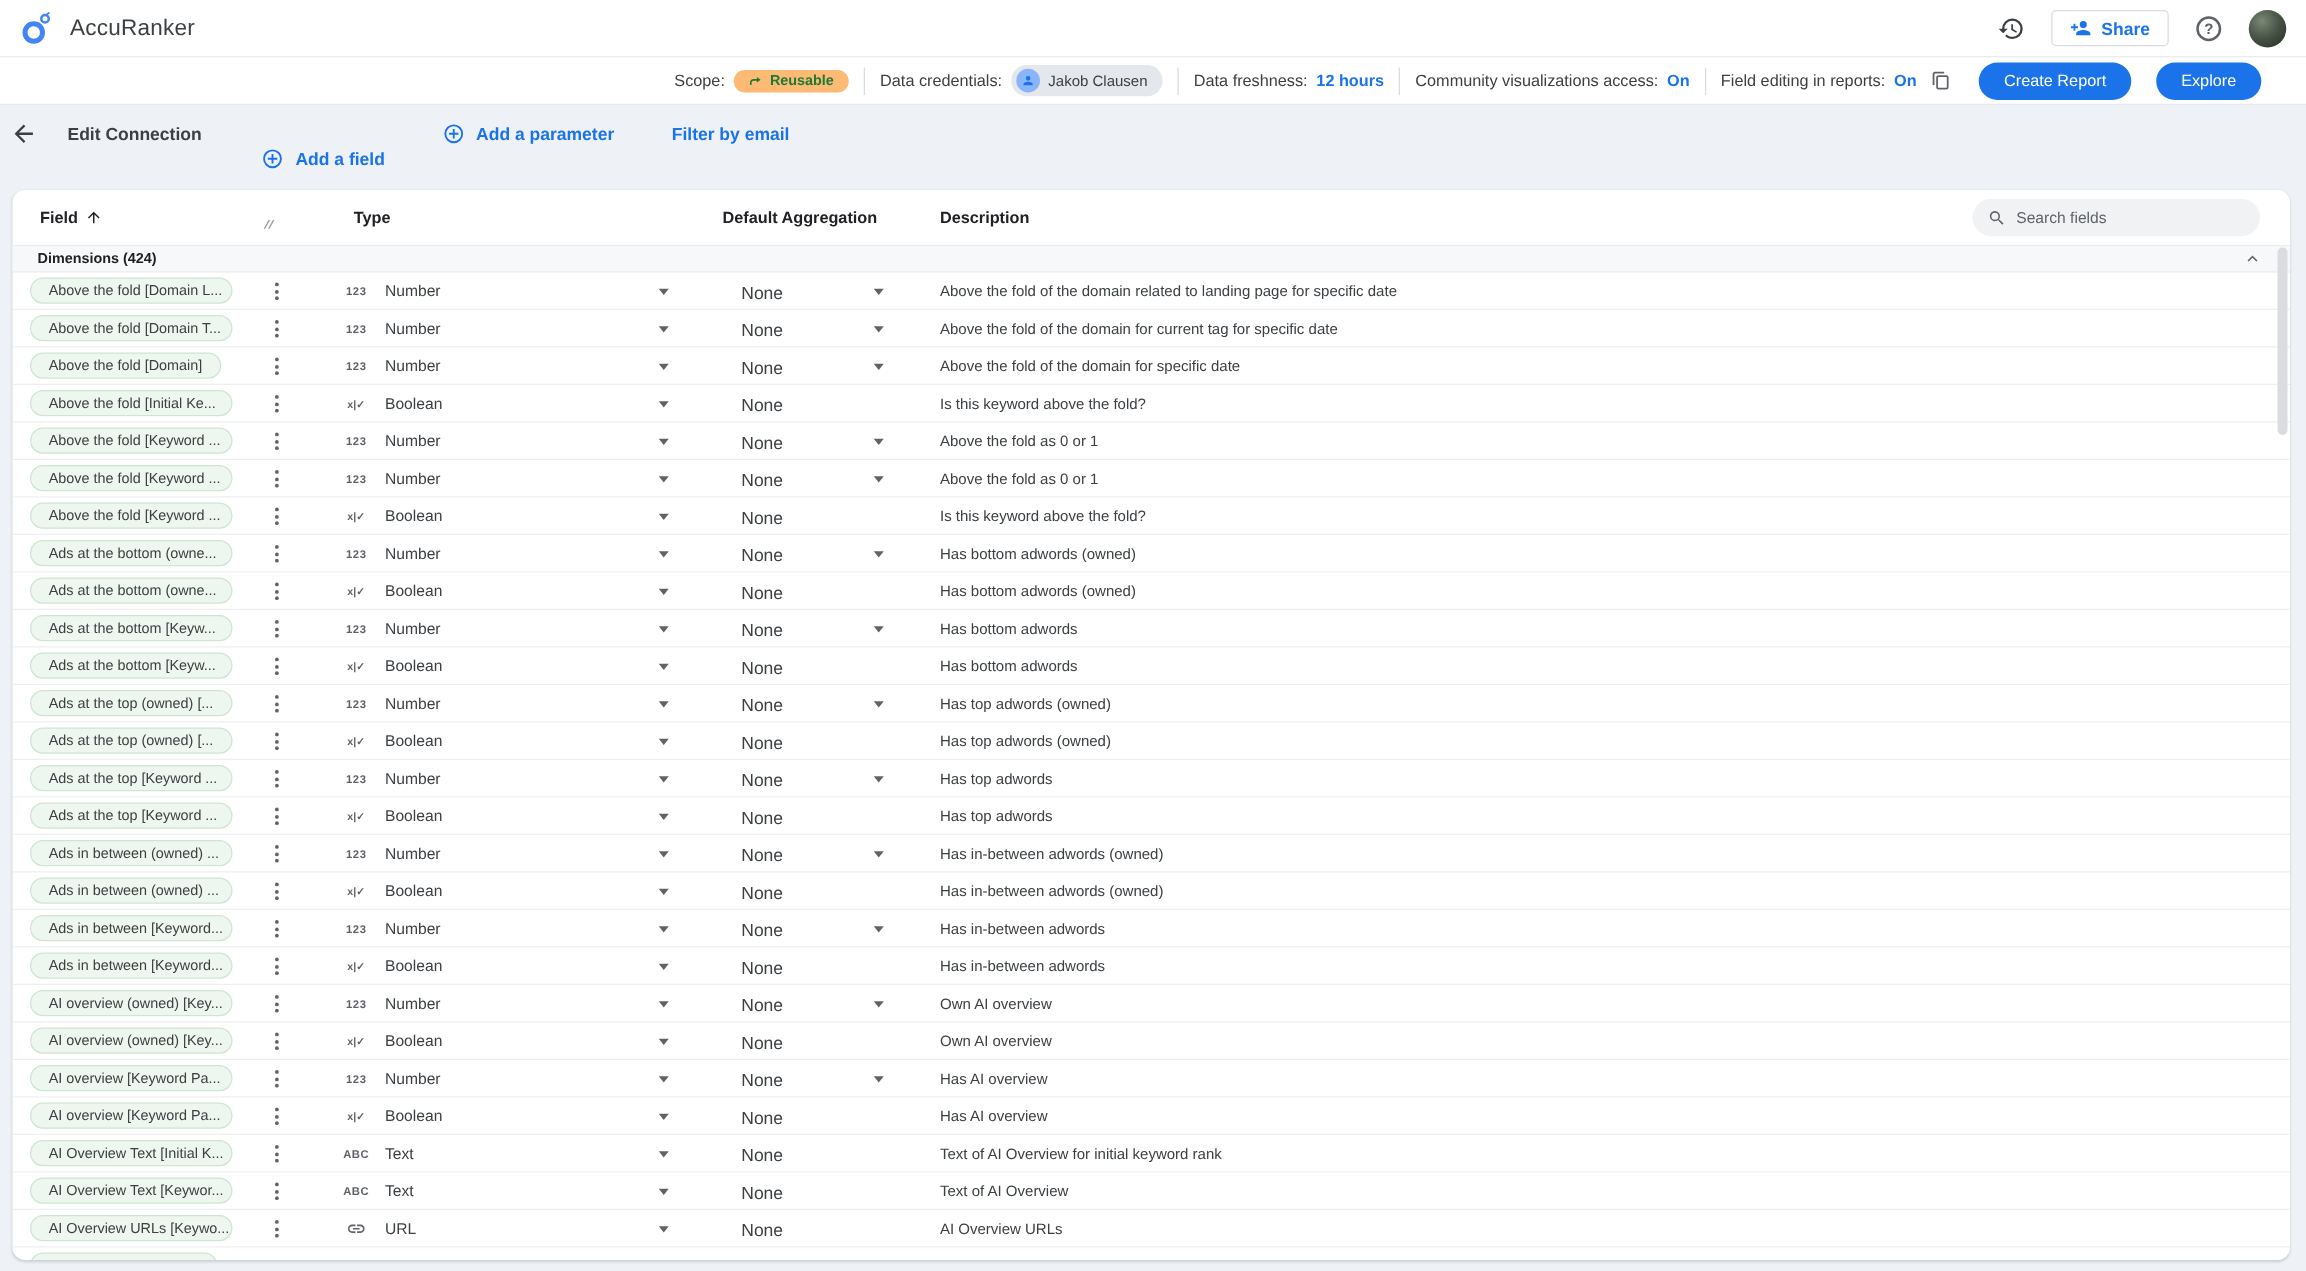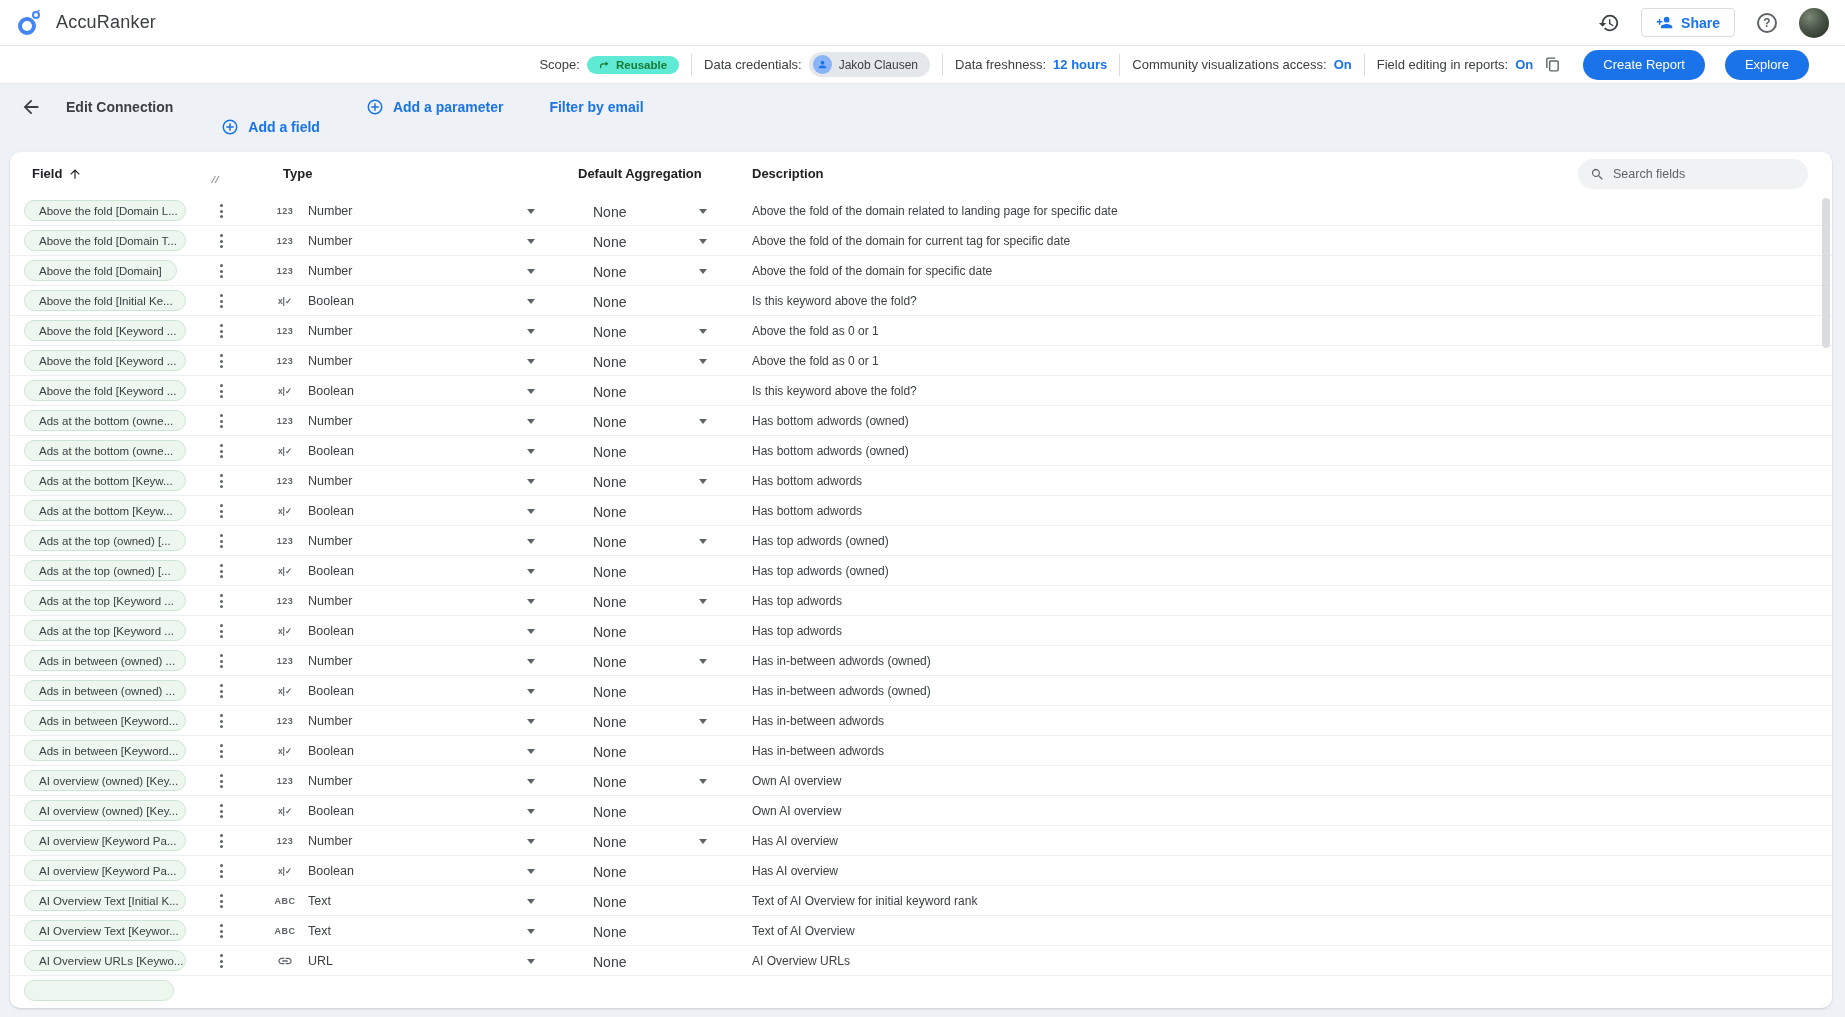--- a/index.html
+++ b/index.html
@@ -41,21 +41,21 @@
   .settingsbar {
     position:absolute; top:46px; left:0; right:0; height:38px;
     background:#fff; border-bottom:1px solid #e8eaed;
     display:flex; align-items:center; justify-content:flex-end;
     padding-right:36px; gap:12px; font-size:13px; color:#3c4043; white-space:nowrap;
   }
   .vdiv { width:1px; height:22px; background:#dadce0; }
   .blue-val { color:#1a73e8; font-weight:700; }
   .pill-green {
     display:inline-flex; align-items:flex-end; gap:5px;
-    background:#5eead4; color:#1d7a35; border-radius:12px;
+    background:#fdba74; color:#1d7a35; border-radius:12px;
     padding:3px 12px; font-size:11.5px; font-weight:700;
   }
   .pill-gray {
     display:inline-flex; align-items:center; gap:7px;
     background:#e4e7eb; color:#3c4043; border-radius:13px;
     padding:3px 12px 3px 4px; font-size:12px;
   }
   .person-badge {
     width:19px; height:19px; border-radius:50%; background:#8ab4f8;
     display:flex; align-items:center; justify-content:center;
@@ -64,21 +64,21 @@
   .btn-primary {
     display:inline-flex; align-items:center; justify-content:center;
     background:#1a73e8; color:#fff; border:none; border-radius:17px;
     height:30px; padding:0 20px; font-size:13px; font-weight:400;
     font-family:"Liberation Sans", sans-serif; cursor:pointer;
   }
   .btn-gap { margin-left:8px; }
 
   
   .actionbar {
-    position:absolute; top:84px; left:16px; right:0; height:46px;
+    position:absolute; top:84px; left:4px; right:0; height:46px;
     display:flex; align-items:center; padding-left:4px; font-size:14px;
   }
   .back-btn { width:22px; height:22px; cursor:pointer; }
   .edit-conn { margin-left:24px; color:#3c4043; font-weight:700; cursor:pointer; }
   .blue-action {
     display:inline-flex; align-items:center; gap:9px;
     color:#1a73e8; font-weight:700; cursor:pointer;
   }
   .ml-lg { margin-left:48px;margin-top:40px; }
   .ml-md { margin-left:46px; }
@@ -278,20 +278,28 @@
     <span class="search-box">
       <span>
         <svg width="15" height="15" viewBox="0 0 24 24" fill="#5f6368">
             <path d="M15.5 14h-.8l-.3-.3a6.5 6.5 0 1 0-.7.7l.3.3v.8l5 5 1.5-1.5-5-5zm-6 0a4.5 4.5 0 1 1 4.5-4.5 4.5 4.5 0 0 1-4.5 4.5z"></path>
           </svg>
       </span>
       <input type="text" placeholder="Search fields" style="">
     </span>
   </div>
 
+  <div class="section-row">
+    <span class="section-label">Dimensions (424)</span>
+    <span class="chev-up">
+      <svg width="16" height="16" viewBox="0 0 24 24" fill="#5f6368">
+          <path d="M12 8l-6 6 1.4 1.4L12 10.8l4.6 4.6L18 14z"></path>
+        </svg>
+    </span>
+  </div>
 
   <div>
   <div class="row">
     <span class="field-pill">
           <span>Above the fold [Domain L...</span>
         </span>
     <span class="kebab">
           <i></i>
           <i></i>
           <i></i>

